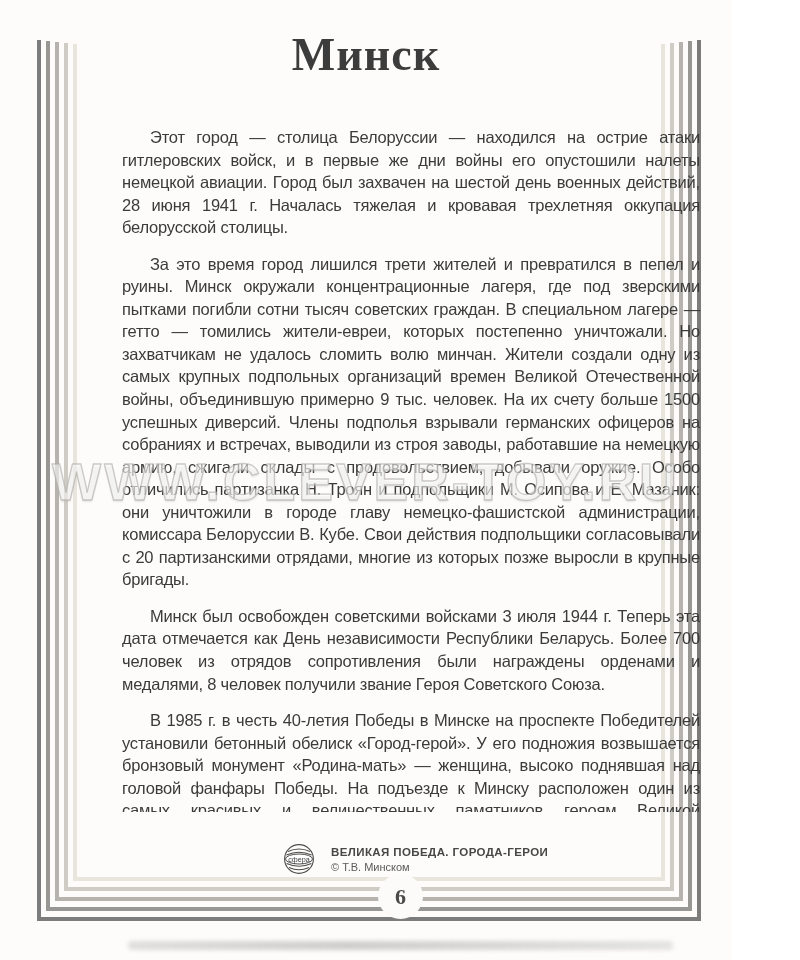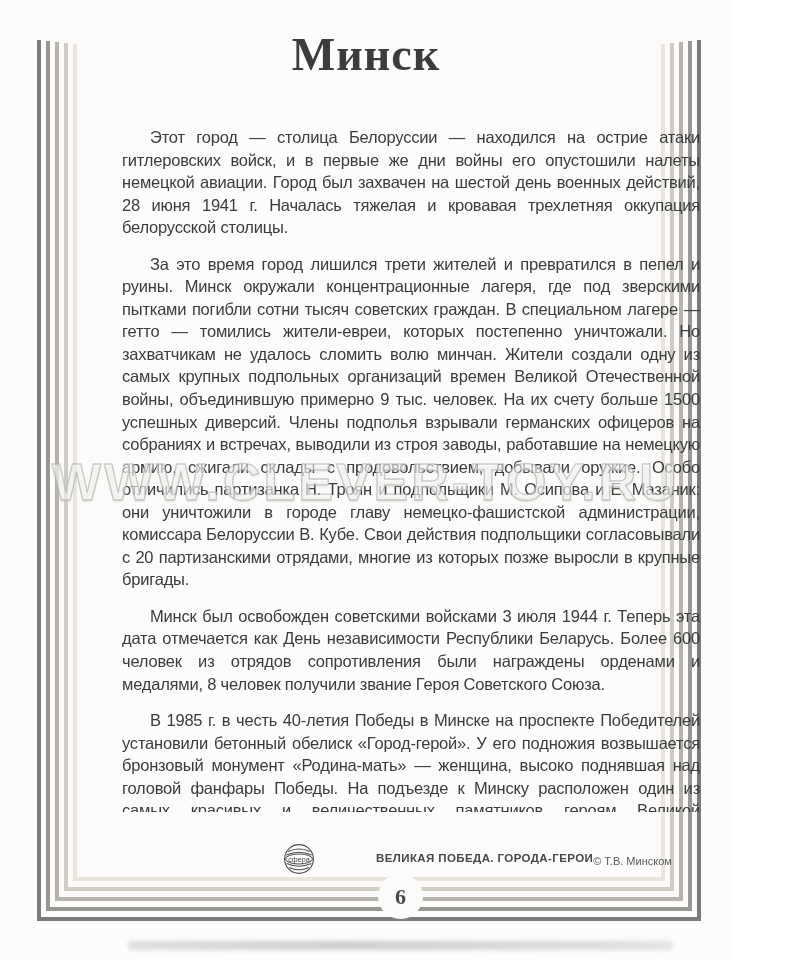--- a/index.html
+++ b/index.html
@@ -32,21 +32,21 @@
     font-weight:bold;font-size:52px;letter-spacing:3px;white-space:nowrap;
     color:rgba(255,255,255,0.50);
     -webkit-text-stroke:1.3px rgba(176,174,170,0.65);
     text-shadow:0 2px 2px rgba(190,188,184,0.35);
     z-index:5;pointer-events:none;
   }
 
   .footer{
     position:absolute;left:283px;top:843px;display:flex;align-items:center;gap:16px;z-index:2;
   }
-  .footer .txt{display:flex;flex-direction:row;justify-content:center;margin-left:45px;}
+  .footer .txt{display:flex;flex-direction:column;justify-content:center;}
   .series-title{font-weight:bold;font-size:11.5px;color:#474747;letter-spacing:0.4px;}
   .copyright{font-size:11px;color:#5a5a5a;margin-top:3px;}
 
   .page-num-circle{
     position:absolute;left:378px;top:874px;width:45px;height:45px;border-radius:50%;
     background:#fcfbf9;z-index:3;display:flex;align-items:center;justify-content:center;
   }
   .page-num{
     font-family:"Liberation Serif",serif;font-weight:bold;font-size:22px;color:#4a4a4a;
   }
@@ -66,21 +66,21 @@
   <div class="frame f2"></div>
   <div class="frame f3"></div>
   <div class="frame f4"></div>
   <div class="frame f5"></div>
 
   <h1 class="title">Минск</h1>
 
   <div class="body-text">
     <p>Этот город — столица Белоруссии — находился на острие атаки гитлеровских войск, и в первые же дни войны его опустошили налеты немецкой авиации. Город был захвачен на шестой день военных действий, 28 июня 1941 г. Началась тяжелая и кровавая трехлетняя оккупация белорусской столицы.</p>
     <p>За это время город лишился трети жителей и превратился в пепел и руины. Минск окружали концентрационные лагеря, где под зверскими пытками погибли сотни тысяч советских граждан. В специальном лагере — гетто — томились жители-евреи, которых постепенно уничтожали. Но захватчикам не удалось сломить волю минчан. Жители создали одну из самых крупных подпольных организаций времен Великой Отечественной войны, объединившую примерно 9 тыс. человек. На их счету больше 1500 успешных диверсий. Члены подполья взрывали германских офицеров на собраниях и встречах, выводили из строя заводы, работавшие на немецкую армию, сжигали склады с продовольствием, добывали оружие. Особо отличились партизанка Н. Троян и подпольщики М. Осипова и Е. Мазаник: они уничтожили в городе главу немецко-фашистской администрации, комиссара Белоруссии В. Кубе. Свои действия подпольщики согласовывали с 20 партизанскими отрядами, многие из которых позже выросли в крупные бригады.</p>
-    <p>Минск был освобожден советскими войсками 3 июля 1944 г. Теперь эта дата отмечается как День независимости Республики Беларусь. Более 600 человек из отрядов сопротивления были награждены орденами и медалями, 8 человек получили звание Героя Советского Союза.</p>
+    <p>Минск был освобожден советскими войсками 3 июля 1944 г. Теперь эта дата отмечается как День независимости Республики Беларусь. Более 700 человек из отрядов сопротивления были награждены орденами и медалями, 8 человек получили звание Героя Советского Союза.</p>
     <p>В 1985 г. в честь 40-летия Победы в Минске на проспекте Победителей установили бетонный обелиск «Город-герой». У его подножия возвышается бронзовый монумент «Родина-мать» — женщина, высоко поднявшая над головой фанфары Победы. На подъезде к Минску расположен один из самых красивых и величественных памятников героям Великой Отечественной войны — «Курган Славы». Здесь в 1944 г. во время операции «Багратион» по освобождению Белоруссии наша армия окружила более 100 тыс. немецких солдат в так называемом «Минском котле». Есть недалеко от города памятник и трагическим событиям того времени — мемориальный комплекс «Хатынь». В наказание за сопротивление гитлеровцы сожгли заживо всех жителей деревни Хатынь, заперев в сарае.</p>
   </div>
 
   <div class="watermark">WWW.CLEVER-TOY.RU</div>
 
   <div class="footer">
     <svg width="32" height="32" viewBox="0 0 32 32">
       <g fill="none" stroke="#4c4c4c" stroke-width="1.1">
         <circle cx="16" cy="16" r="14.4"></circle>
         <path d="M5 8.5 Q16 3.5 27 8.5"></path>

